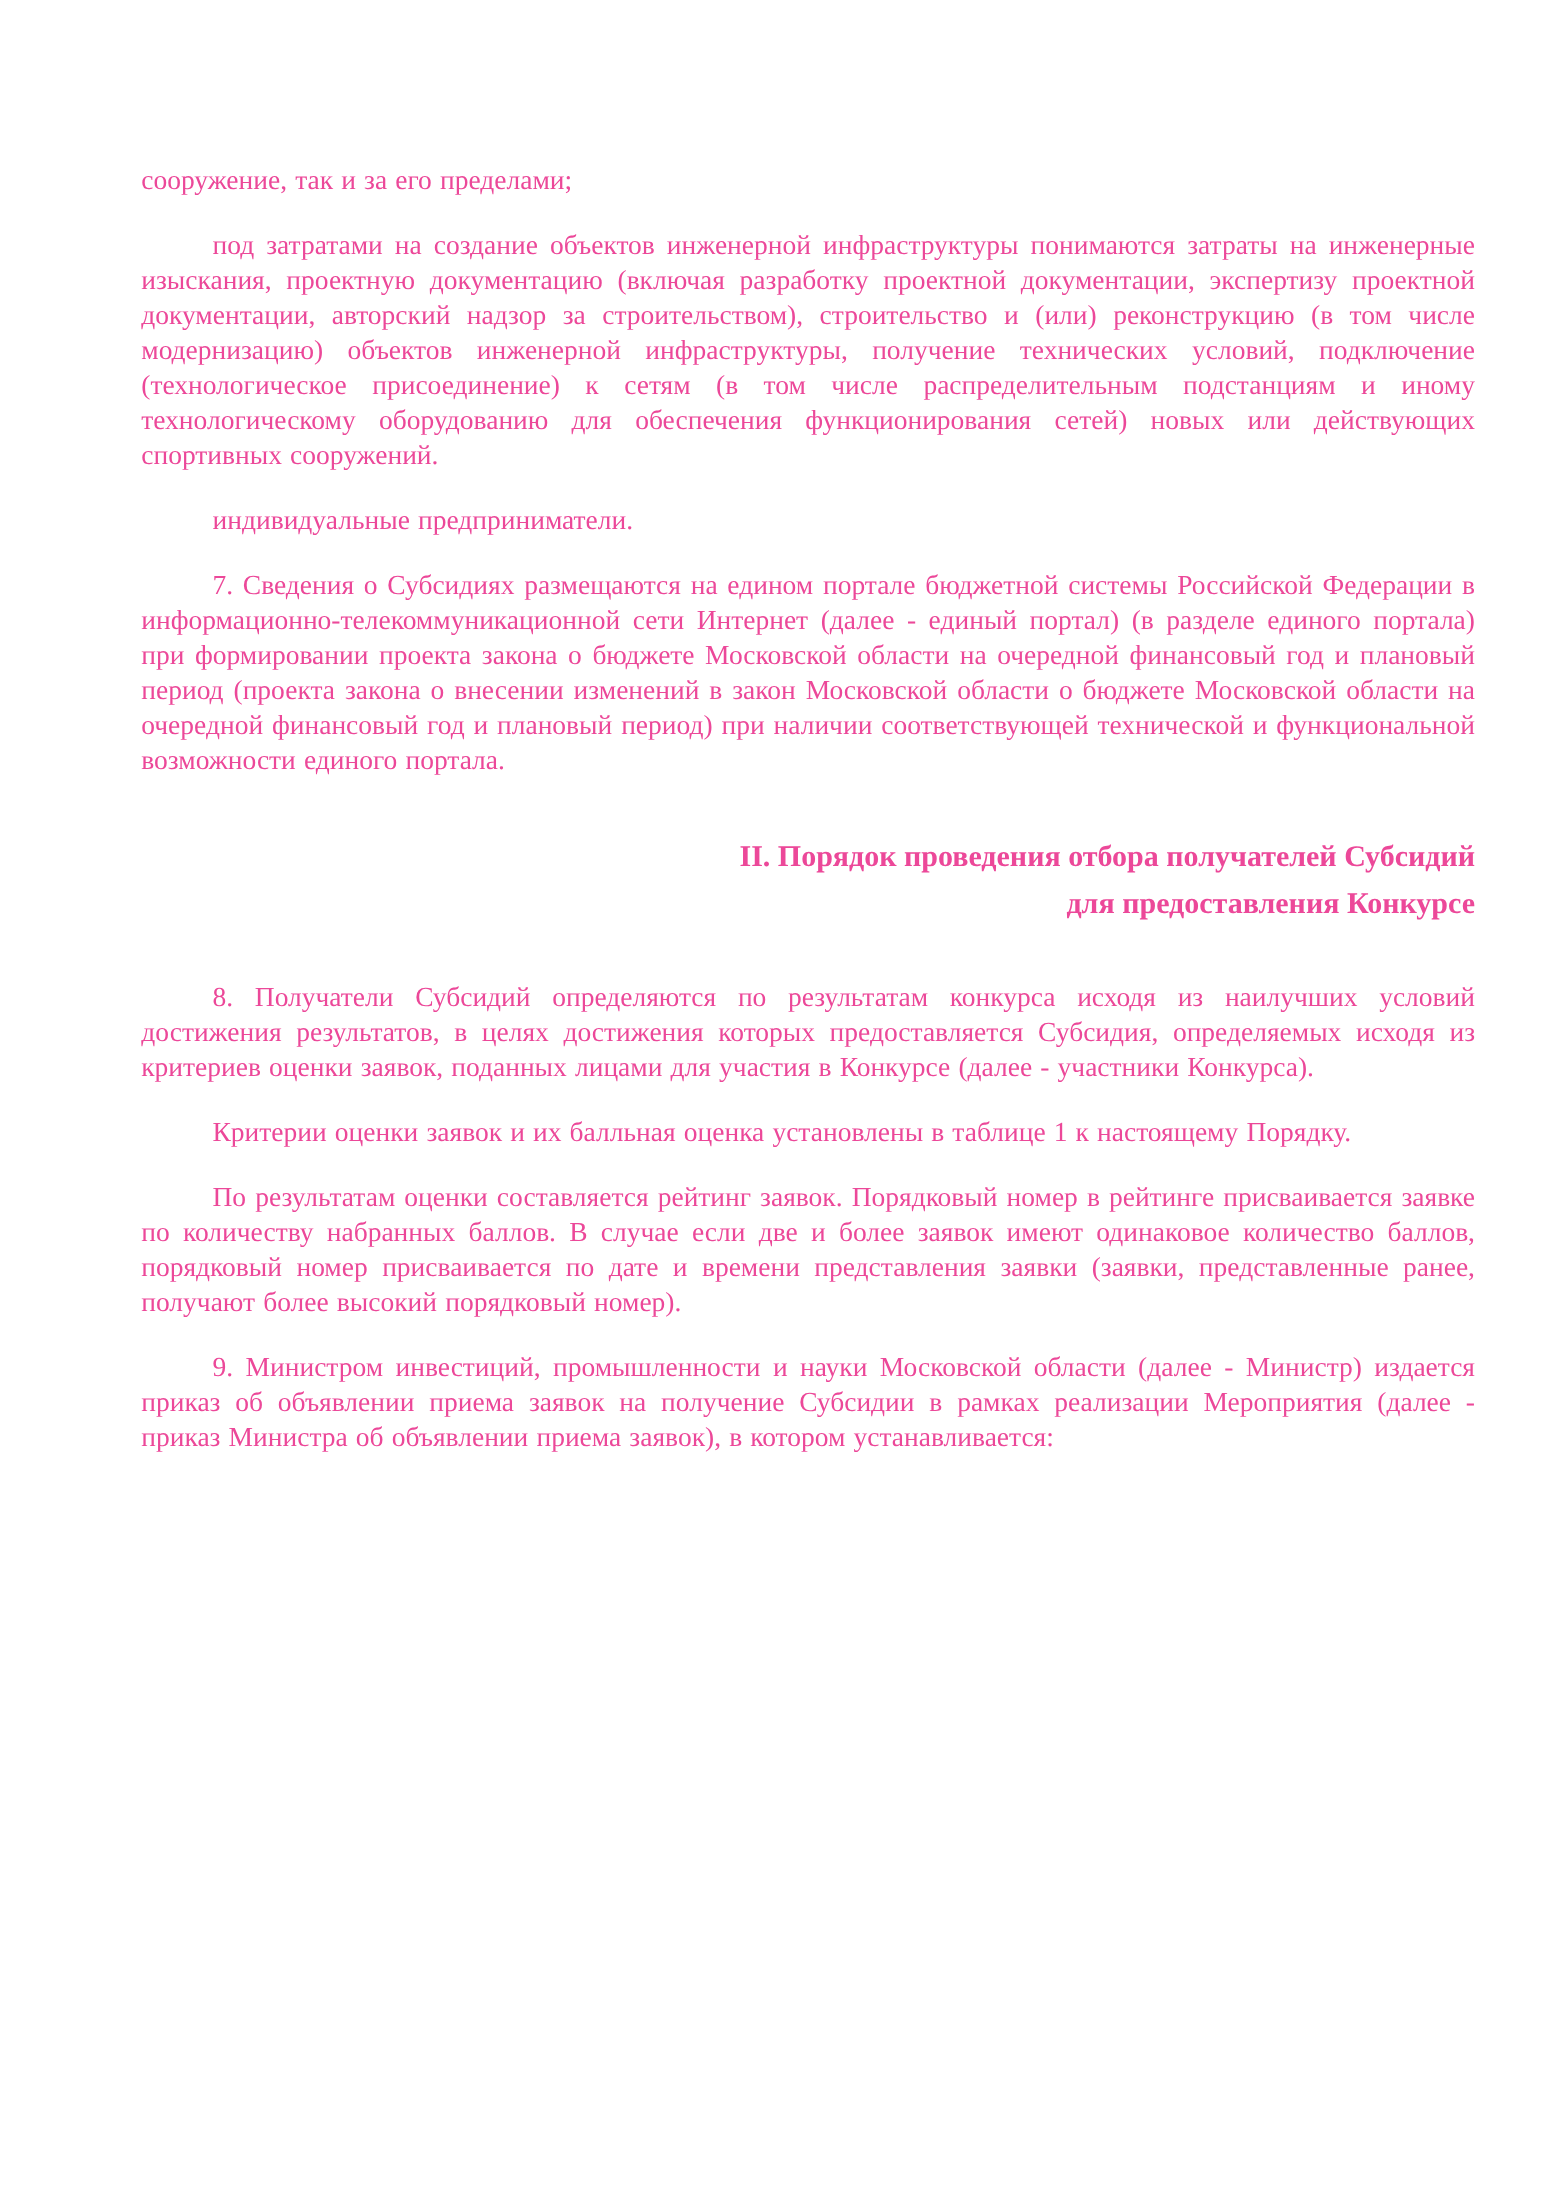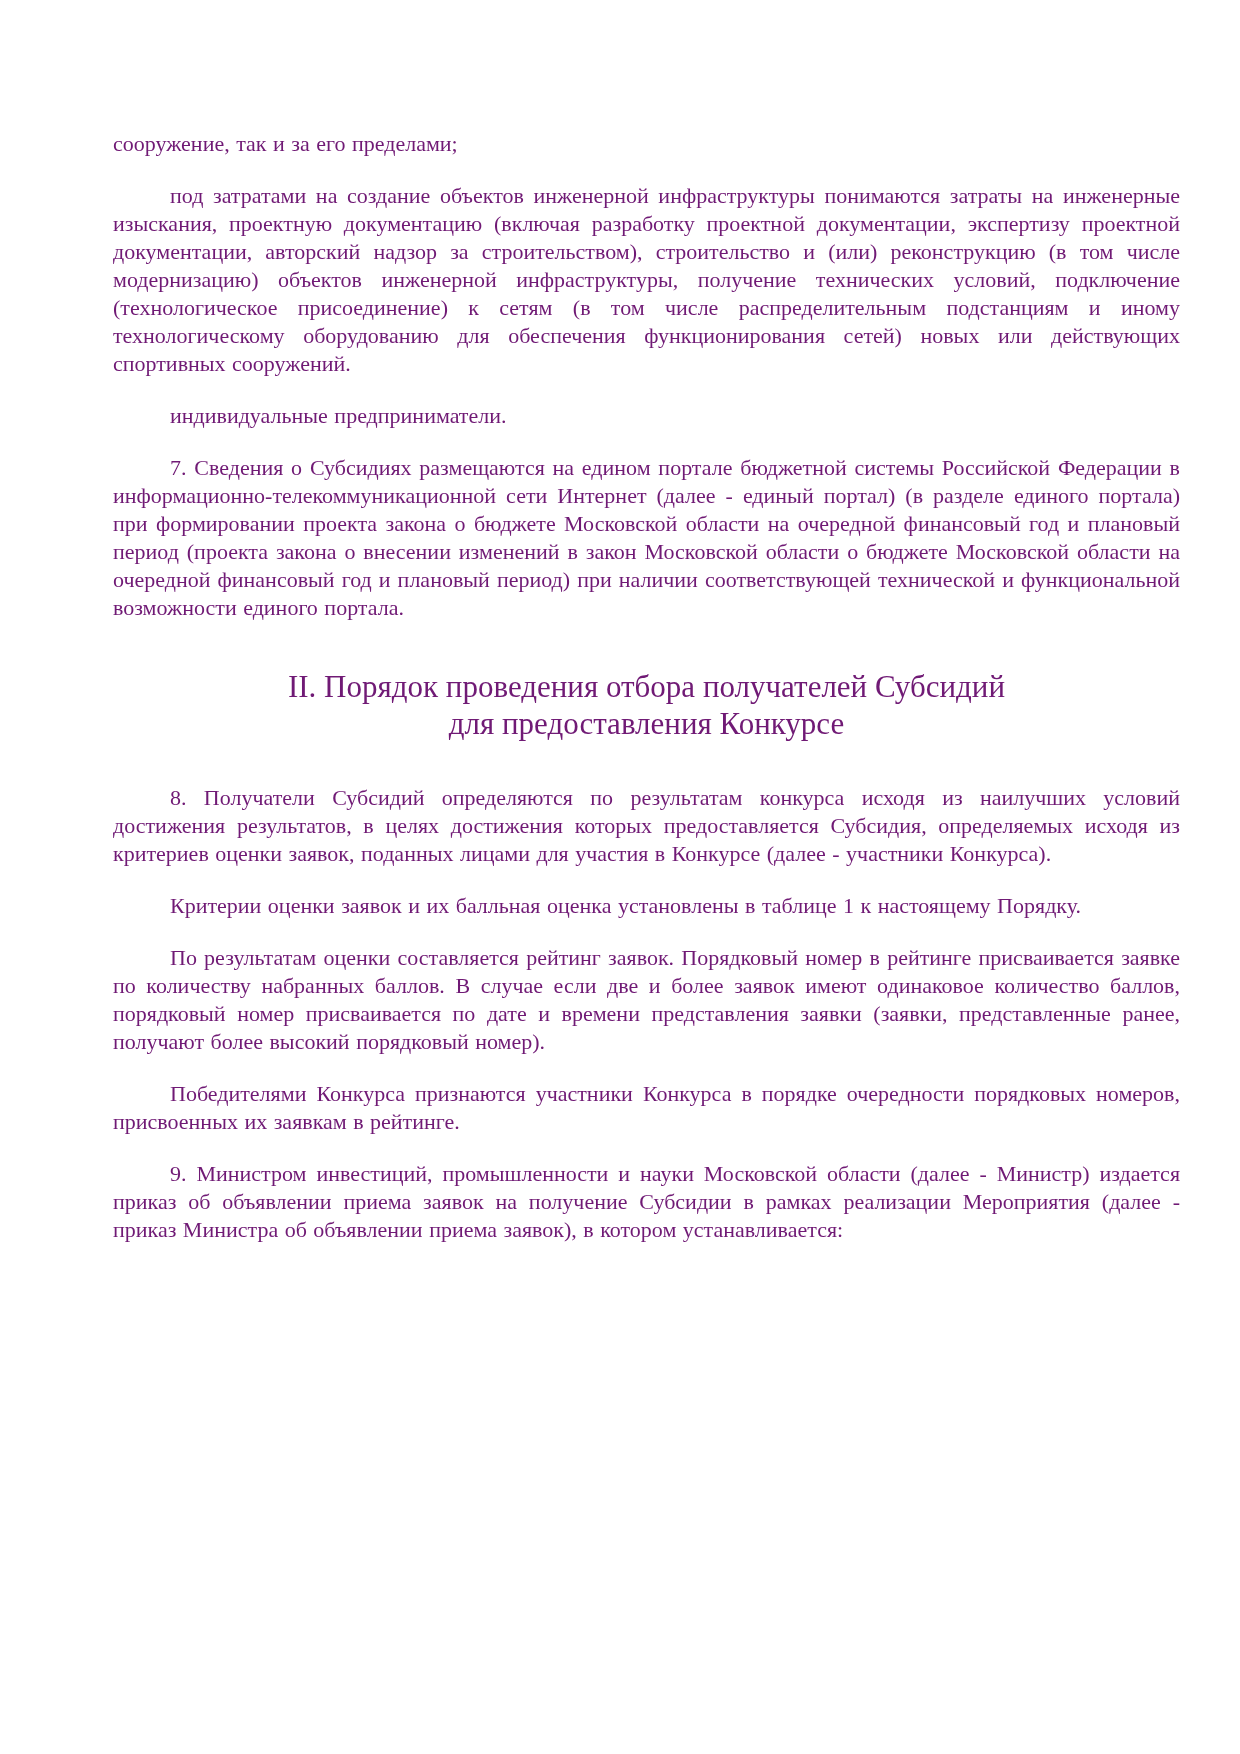--- a/index.html
+++ b/index.html
@@ -5,41 +5,41 @@
   html, body {
     margin: 0;
     padding: 0;
     background: #ffffff;
   }
   .page {
     position: relative;
     width: 1240px;
     height: 1754px;
     background: #ffffff;
-    color: #701a75;
+    color: #ec4899;
     overflow: hidden;
     box-sizing: border-box;
     padding: 130px 60px 0 113px;
     font-family: "Liberation Serif", "DejaVu Serif", serif;
   }
   .para {
     font-size: 22px;
     line-height: 28px;
     text-align: justify;
     margin: 0 0 24px 0;
     word-spacing: 1px;
   }
   .para.indent {
     text-indent: 57px;
   }
   .section-heading {
-    font-size: 31px;
+    font-size: 24px;
     line-height: 37px;
-    font-weight: normal;
-    text-align: center;
+    font-weight: bold;
+    text-align: right;
     margin: 46px 0 42px 0;
   }
   .section-heading .line {
     display: block;
   }
 </style>
 </head>
 <body>
 
 <div class="page">
@@ -59,17 +59,16 @@
     <span class="line">II. Порядок проведения отбора получателей Субсидий</span>
     <span class="line">для предоставления Конкурсе</span>
   </h2>
 
   <p class="para indent">8. Получатели Субсидий определяются по результатам конкурса исходя из наилучших условий достижения результатов, в целях достижения которых предоставляется Субсидия, определяемых исходя из критериев оценки заявок, поданных лицами для участия в Конкурсе (далее - участники Конкурса).</p>
 
   <p class="para indent">Критерии оценки заявок и их балльная оценка установлены в таблице 1 к настоящему Порядку.</p>
 
   <p class="para indent">По результатам оценки составляется рейтинг заявок. Порядковый номер в рейтинге присваивается заявке по количеству набранных баллов. В случае если две и более заявок имеют одинаковое количество баллов, порядковый номер присваивается по дате и времени представления заявки (заявки, представленные ранее, получают более высокий порядковый номер).</p>
 
-  <p class="para indent">Победителями Конкурса признаются участники Конкурса в порядке очередности порядковых номеров, присвоенных их заявкам в рейтинге.</p>
 
   <p class="para indent">9. Министром инвестиций, промышленности и науки Московской области (далее - Министр) издается приказ об объявлении приема заявок на получение Субсидии в рамках реализации Мероприятия (далее - приказ Министра об объявлении приема заявок), в котором устанавливается:</p>
 
 </div>
 
 </body></html>

